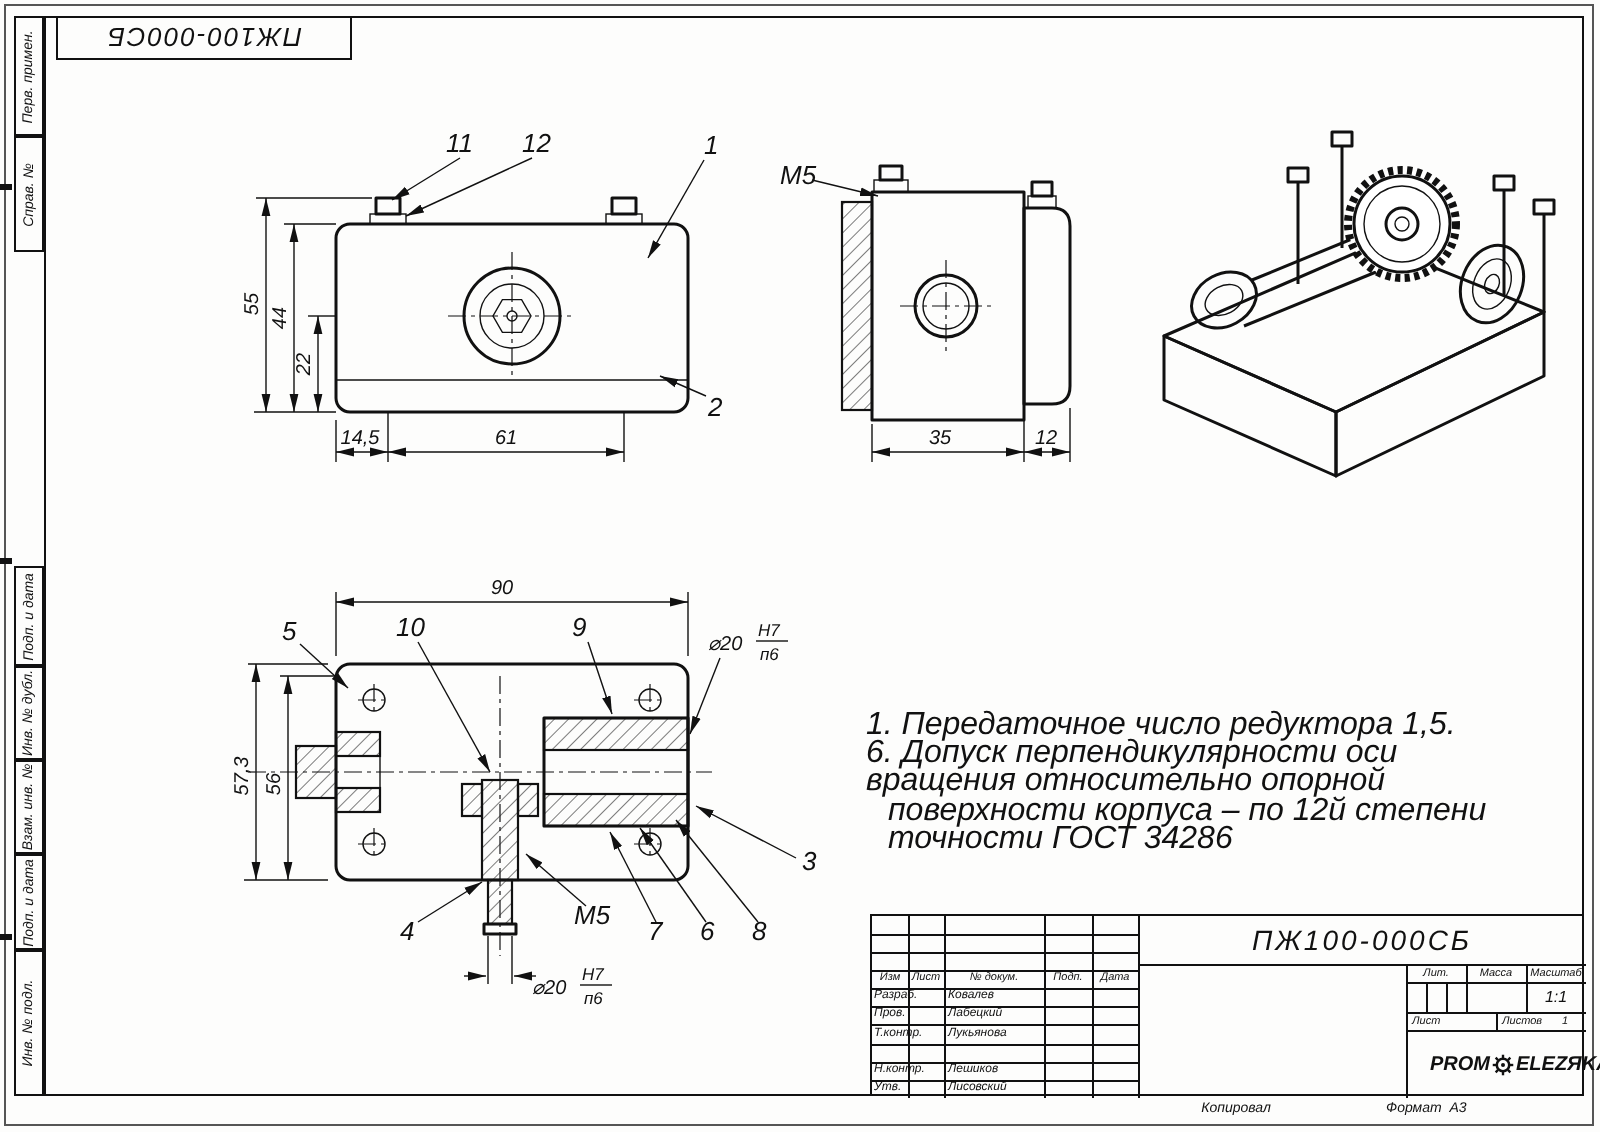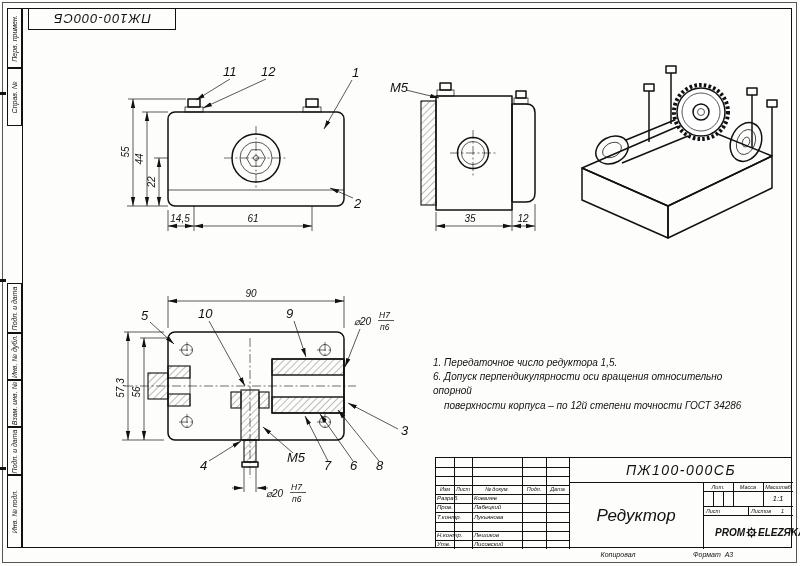--- a/index.html
+++ b/index.html
@@ -8,21 +8,21 @@
   .sheet { position:relative; width:800px; height:566px; background:#fdfdfc; color:#111; font-style:italic; }
   .outer-border { position:absolute; left:2px; top:2px; width:795px; height:561px; border:1px solid #555; }
   .frame { position:absolute; left:22px; top:8px; width:770px; height:540px; border:1.6px solid #111; }
   .edge-mark { position:absolute; left:0; width:6px; height:3px; background:#111; }
   .vstamp { position:absolute; left:7px; width:15px; border:1px solid #111; display:flex; align-items:center; justify-content:center; background:#fdfdfc; }
   .vstamp span { transform:rotate(-90deg); white-space:nowrap; font-size:7px; flex-shrink:0; }
   .top-code { position:absolute; left:28px; top:8px; width:148px; height:22px; border:1.5px solid #111;
               display:flex; align-items:center; justify-content:center; transform:rotate(180deg);
               font-size:13px; letter-spacing:1px; background:#fdfdfc; }
   .views { position:absolute; left:0; top:0; }
-  .notes { position:absolute; left:433px; top:356px; width:320px; font-size:10px; line-height:14.2px; }
+  .notes { position:absolute; left:433px; top:356px; width:320px; font-size:16px; line-height:14.2px; }
   .notes .wrap2 { padding-left:11px; }
   .tblock { position:absolute; left:435px; top:457px; width:357px; height:91px; border:1.8px solid #111; background:#fdfdfc; }
   .lv { position:absolute; width:1px; background:#111; }
   .lh { position:absolute; height:1px; background:#111; }
   .tbx { position:absolute; white-space:nowrap; font-size:6px; line-height:9px; }
   .tbx-s { font-size:5.5px; }
   .tbx-c { text-align:center; }
   .doc-num { position:absolute; left:133px; top:0; width:224px; height:24px; line-height:24px; text-align:center; font-size:14px; letter-spacing:1.5px; }
   .prod-name { position:absolute; left:133px; top:24px; width:134px; height:67px; display:flex; align-items:center; justify-content:center; font-size:17px; }
   .scale-val { position:absolute; left:327px; top:33px; width:30px; height:15px; line-height:15px; text-align:center; font-size:8px; }
@@ -326,21 +326,20 @@
     <div class="tbx" style="left:1px;top:54.5px">Т.контр.</div>
     <div class="tbx" style="left:38px;top:54.5px">Лукьянова</div>
     <div class="tbx" style="left:1px;top:73px">Н.контр.</div>
     <div class="tbx" style="left:38px;top:73px">Лешиков</div>
     <div class="tbx" style="left:1px;top:82px">Утв.</div>
     <div class="tbx" style="left:38px;top:82px">Лисовский</div>
 
     <div class="lh" style="left:133px;top:24px;width:224px"></div>
     <div class="doc-num">ПЖ100-000СБ</div>
     <div class="lv" style="left:267px;top:24px;height:67px"></div>
-    <div class="prod-name">Редуктор</div>
 
     <div class="lv" style="left:297px;top:24px;height:24px"></div>
     <div class="lv" style="left:327px;top:24px;height:24px"></div>
     <div class="lh" style="left:267px;top:33px;width:90px"></div>
     <div class="lh" style="left:267px;top:48px;width:90px"></div>
     <div class="lh" style="left:267px;top:57px;width:90px"></div>
     <div class="lv" style="left:277px;top:33px;height:15px"></div>
     <div class="lv" style="left:287px;top:33px;height:15px"></div>
     <div class="lv" style="left:312px;top:48px;height:9px"></div>
     <div class="tbx tbx-s tbx-c" style="left:267px;top:24.5px;width:30px">Лит.</div>

